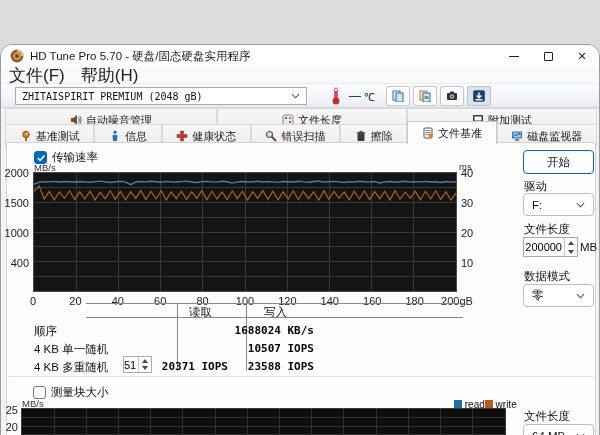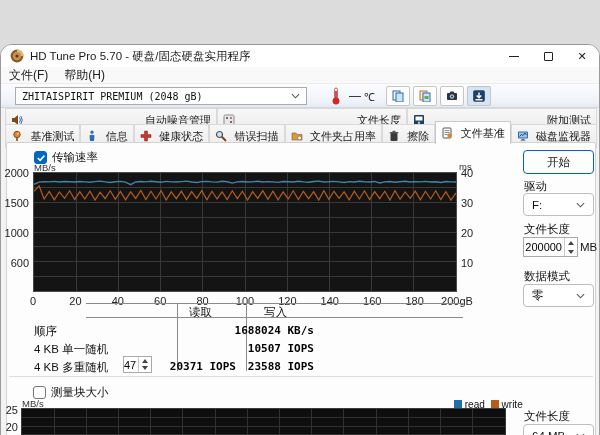--- a/index.html
+++ b/index.html
@@ -9,33 +9,33 @@
   
   #titlebar { position:absolute; left:0; top:0; width:100%; height:22px; background:#ffffff; display:flex; align-items:center; }
   #titlebar .title { font-size:11.5px; color:#1a1a1a; margin-left:6px; }
   .appicon { width:14px; height:14px; margin-left:9px; }
   .winbtn { position:absolute; top:0; width:34px; height:22px; display:flex; align-items:center; justify-content:center; color:#222; font-size:11px; }
   #btn-min { right:68px; } #btn-max { right:34px; } #btn-close { right:0; }
   .maxglyph { width:9px; height:9px; border:1px solid #222; border-radius:1px; }
   .minglyph { width:10px; height:0; border-top:1px solid #222; }
   
   #menubar { position:absolute; left:0; top:22px; width:100%; height:17px; background:#f9f9f9; border-bottom:1px solid #ececec; display:flex; align-items:center; }
-  .menuitem { font-size:12px; color:#222; padding:0 8px; }
+  .menuitem { font-size:17px; color:#222; padding:0 8px; }
   
   #toolbar { position:absolute; left:0; top:39px; width:100%; height:24px; background:linear-gradient(180deg,#fbfcfe 0%,#eef2f8 80%,#e3e9f2 100%); border-bottom:1px solid #d5d9de; }
   #drive-combo { position:absolute; left:14px; top:3px; width:292px; height:18px; background:#fff; border:1px solid #ababab; font-family:"DejaVu Sans Mono",monospace; font-size:10px; color:#111; display:flex; align-items:center; padding:0 6px; }
   #drive-combo .chev { margin-left:auto; }
   #thermo { position:absolute; left:330px; top:3px; width:10px; height:18px; }
   #temp-val { position:absolute; left:348px; top:5px; font-size:12px; color:#222; }
   #temp-unit { position:absolute; left:363px; top:5px; font-size:11px; color:#222; }
   .toolbtn { position:absolute; top:2px; width:24px; height:20px; background:#fdfdfd; border:1px solid #c6c6c6; border-radius:2px; display:flex; align-items:center; justify-content:center; }
   
   #tabs1 { position:absolute; left:4px; top:63px; width:592px; height:16px; display:flex; }
   #tabs2 { position:absolute; left:4px; top:79px; width:592px; height:19px; display:flex; }
-  .tab { flex:1 1 auto; display:flex; align-items:center; justify-content:space-between; gap:4px; font-size:11px; color:#1a1a1a; background:linear-gradient(#f7f7f7,#ededed); border:1px solid #d9d9d9; border-bottom:none; white-space:nowrap; padding:11px 5px; }
+  .tab { flex:1 1 auto; display:flex; align-items:center; justify-content:center; gap:4px; font-size:11px; color:#1a1a1a; background:linear-gradient(#f7f7f7,#ededed); border:1px solid #d9d9d9; border-bottom:none; white-space:nowrap; padding:11px 5px; }
   #tabs2 .tab { border-bottom:1px solid #d9d9d9; }
   #tabs2 .tab.active { background:#fdfdfd; border:1px solid #c9c9c9; border-bottom:none; position:relative; z-index:3; margin-top:-3px; }
   .tabicon { width:12px; height:12px; flex:0 0 auto; }
   
   #panel { position:absolute; left:5px; top:97px; width:590px; height:333px; background:#fdfdfd; border:1px solid #d2d2d2; border-radius:2px; }
   
   .cb { position:absolute; display:flex; align-items:center; gap:5px; font-size:11.5px; color:#111; }
   .cbbox { width:13px; height:13px; border-radius:3px; display:flex; align-items:center; justify-content:center; }
   .cbbox.checked { background:#0067c0; border:1px solid #0067c0; }
   .cbbox.unchecked { background:#fff; border:1px solid #767676; }
@@ -55,21 +55,21 @@
   .select .chev { margin-left:auto; }
   #start-btn { position:absolute; left:522px; top:105px; width:71px; height:24px; background:#fdfdfd; border:1.5px solid #0067c0; border-radius:4px; font-size:11.5px; color:#111; display:flex; align-items:center; justify-content:center; }
   .spinner { background:#fff; border:1px solid #a9a9a9; display:flex; align-items:center; }
   .spinner .num { flex:1; text-align:right; font-size:11px; color:#000; padding-right:2px; }
   .spincol { width:13px; align-self:stretch; display:flex; flex-direction:column; border-left:1px solid #c9c9c9; }
   .spincol div { flex:1; display:flex; align-items:center; justify-content:center; }
   .tri-up { width:0; height:0; border-left:3px solid transparent; border-right:3px solid transparent; border-bottom:4px solid #444; }
   .tri-dn { width:0; height:0; border-left:3px solid transparent; border-right:3px solid transparent; border-top:4px solid #444; }
   .chev svg { display:block; }
   
-  #legend { position:absolute; left:453px; top:354px; display:flex; align-items:center; gap:6px; font-size:10px; color:#111; }
+  #legend { position:absolute; left:453px; top:354px; display:flex; align-items:center; font-size:10px; color:#111; }
   .legsq { width:8px; height:8px; display:inline-block; }
   #divider { position:absolute; left:8px; top:331px; width:584px; height:1px; background:#dedede; }
 </style>
 </head>
 <body>
 
 <div id="window">
 
   <div id="titlebar">
     <svg class="appicon" viewBox="0 0 14 14">
@@ -196,27 +196,20 @@
           <path d="M4.5 1h3v3.5H11v3H7.5V11h-3V7.5H1v-3h3.5z" fill="#c0392b" stroke="#8e2418" stroke-width="0.5"></path>
         </svg>
       <span>健康状态</span>
     </div>
     <div class="tab">
       <svg class="tabicon" viewBox="0 0 12 12">
           <circle cx="4.5" cy="4.5" r="3" fill="#cfe3f7" stroke="#555" stroke-width="1.2"></circle>
           <path d="M6.8 6.8L11 11" stroke="#7a4a1f" stroke-width="2"></path>
         </svg>
       <span>错误扫描</span>
-    </div>
-    <div class="tab">
-      <svg class="tabicon" viewBox="0 0 12 12">
-          <path d="M1 3h4l1 1.5h5V10H1z" fill="#d79b3c" stroke="#8a5a1a" stroke-width="0.6"></path>
-          <circle cx="8.5" cy="8" r="2" fill="#eee" stroke="#555" stroke-width="0.5"></circle>
-        </svg>
-      <span>文件夹占用率</span>
     </div>
     <div class="tab">
       <svg class="tabicon" viewBox="0 0 12 12">
           <rect x="2.5" y="3" width="7" height="8" rx="1" fill="#3a3a3a"></rect>
           <rect x="1.8" y="2" width="8.4" height="1.4" fill="#555"></rect>
           <rect x="4.5" y="0.8" width="3" height="1.4" fill="#555"></rect>
         </svg>
       <span>擦除</span>
     </div>
     <div class="tab active">
@@ -269,21 +262,21 @@
       <line x1="296.8" y1="0" x2="296.8" y2="120" stroke="#3a3a3a" stroke-width="1" shape-rendering="crispEdges"></line>
       <line x1="339.2" y1="0" x2="339.2" y2="120" stroke="#3a3a3a" stroke-width="1" shape-rendering="crispEdges"></line>
       <line x1="381.59999999999997" y1="0" x2="381.59999999999997" y2="120" stroke="#3a3a3a" stroke-width="1" shape-rendering="crispEdges"></line>
       <polyline points="0.0,11.5 5.1,9.3 10.2,8.9 15.3,9.0 20.4,8.5 25.5,9.1 30.7,8.7 35.8,8.9 40.9,9.2 46.0,8.6 51.1,9.0 56.2,9.4 61.3,8.8 66.4,8.3 71.5,9.0 76.6,9.6 81.7,8.9 86.8,8.5 92.0,9.2 97.1,11.9 102.2,9.1 107.3,8.6 112.4,9.0 117.5,8.4 122.6,8.9 127.7,9.4 132.8,8.5 137.9,9.0 143.0,9.2 148.1,8.8 153.3,8.3 158.4,9.1 163.5,9.6 168.6,8.8 173.7,8.5 178.8,9.0 183.9,9.3 189.0,8.4 194.1,8.9 199.2,10.3 204.3,9.0 209.4,8.6 214.6,9.2 219.7,8.9 224.8,8.4 229.9,9.1 235.0,8.8 240.1,9.0 245.2,9.5 250.3,8.6 255.4,8.9 260.5,9.2 265.6,8.4 270.7,9.0 275.9,9.4 281.0,8.6 286.1,8.3 291.2,9.1 296.3,8.9 301.4,8.5 306.5,9.0 311.6,9.6 316.7,8.8 321.8,9.2 326.9,8.4 332.0,8.9 337.2,9.1 342.3,8.6 347.4,10.1 352.5,9.0 357.6,8.6 362.7,9.4 367.8,8.9 372.9,8.4 378.0,9.1 383.1,8.8 388.2,9.0 393.3,8.5 398.5,9.2 403.6,8.9 408.7,9.6 413.8,8.6 418.9,9.0 424.0,9.2" fill="none" stroke="#3b86ad" stroke-width="1.4"></polyline>
       <polyline points="0.0,18.6 5.1,13.1 10.2,26.4 15.3,18.7 20.4,27.3 25.5,19.3 30.7,25.8 35.8,18.1 40.9,27.0 46.0,18.9 51.1,26.4 56.2,18.4 61.3,27.6 66.4,19.5 71.5,26.1 76.6,18.1 81.7,26.7 86.8,18.7 92.0,27.3 97.1,19.2 102.2,25.8 107.3,17.8 112.4,27.0 117.5,18.6 122.6,26.4 127.7,18.1 132.8,27.6 137.9,19.2 143.0,26.1 148.1,18.4 153.3,27.0 158.4,18.9 163.5,25.8 168.6,18.0 173.7,27.3 178.8,18.6 183.9,26.4 189.0,19.2 194.1,27.0 199.2,18.1 204.3,26.1 209.4,18.6 214.6,27.6 219.7,19.0 224.8,25.8 229.9,18.0 235.0,26.7 240.1,18.4 245.2,27.3 250.3,19.2 255.4,26.4 260.5,18.1 265.6,27.0 270.7,18.6 275.9,26.1 281.0,19.0 286.1,27.6 291.2,18.0 296.3,26.7 301.4,18.6 306.5,25.8 311.6,19.2 316.7,27.3 321.8,18.4 326.9,26.4 332.0,18.1 337.2,27.0 342.3,18.9 347.4,26.1 352.5,18.6 357.6,27.6 362.7,18.0 367.8,26.7 372.9,19.2 378.0,25.8 383.1,18.4 388.2,27.3 393.3,18.6 398.5,26.4 403.6,18.1 408.7,27.0 413.8,19.0 418.9,27.6 424.0,20.3" fill="none" stroke="#b65c1e" stroke-width="1.2"></polyline>
     </svg>
   <div id="main-ticks">
       <span class="ticklabel" style="left: 2px; top: 122px; width: 26px; text-align: right;">2000</span>
       <span class="ticklabel" style="left: 2px; top: 152px; width: 26px; text-align: right;">1500</span>
       <span class="ticklabel" style="left: 2px; top: 182px; width: 26px; text-align: right;">1000</span>
-      <span class="ticklabel" style="left: 2px; top: 212px; width: 26px; text-align: right;">600</span>
+      <span class="ticklabel" style="left: 2px; top: 212px; width: 26px; text-align: right;">400</span>
       <span class="ticklabel" style="left: 460px; top: 122px;">40</span>
       <span class="ticklabel" style="left: 460px; top: 152px;">30</span>
       <span class="ticklabel" style="left: 460px; top: 182px;">20</span>
       <span class="ticklabel" style="left: 460px; top: 212px;">10</span>
       <span class="ticklabel" style="left: 32px; top: 250px; transform: translateX(-50%);">0</span>
       <span class="ticklabel" style="left: 74.4px; top: 250px; transform: translateX(-50%);">20</span>
       <span class="ticklabel" style="left: 116.8px; top: 250px; transform: translateX(-50%);">40</span>
       <span class="ticklabel" style="left: 159.2px; top: 250px; transform: translateX(-50%);">60</span>
       <span class="ticklabel" style="left: 201.6px; top: 250px; transform: translateX(-50%);">80</span>
       <span class="ticklabel" style="left: 244px; top: 250px; transform: translateX(-50%);">100</span>
@@ -302,31 +295,31 @@
   <div class="tline" style="left:245px; top:258px; width:1px; height:68px;"></div>
 
   <span class="rowlabel" style="top:279px;">顺序</span>
   <span class="cellval" style="left:222px; top:279px; width:91px;">1688024 KB/s</span>
 
   <span class="rowlabel" style="top:297px;">4 KB 单一随机</span>
   <span class="cellval" style="left:222px; top:297px; width:91px;">10507 IOPS</span>
 
   <span class="rowlabel" style="top:315px;">4 KB 多重随机</span>
   <div class="spinner" style="position:absolute; left:122px; top:311px; width:29px; height:17px;">
-    <span class="num">47</span>
+    <span class="num">51</span>
     <span class="spincol">
         <div>
           <i class="tri-up"></i>
         </div>
         <div>
           <i class="tri-dn"></i>
         </div>
       </span>
   </div>
-  <span class="cellval" style="left:144px; top:315px; width:91px;padding-left:8px;">20371 IOPS</span>
+  <span class="cellval" style="left:136px; top:315px; width:91px;padding-left:8px;">20371 IOPS</span>
   <span class="cellval" style="left:222px; top:315px; width:91px;">23588 IOPS</span>
 
   <div id="divider"></div>
 
   <div class="cb" style="left:32px; top:340px;">
     <span class="cbbox unchecked"></span>
     <span>测量块大小</span>
   </div>
   <span class="axisunit" style="left:21px; top:353px;">MB/s</span>
   <div id="legend">

